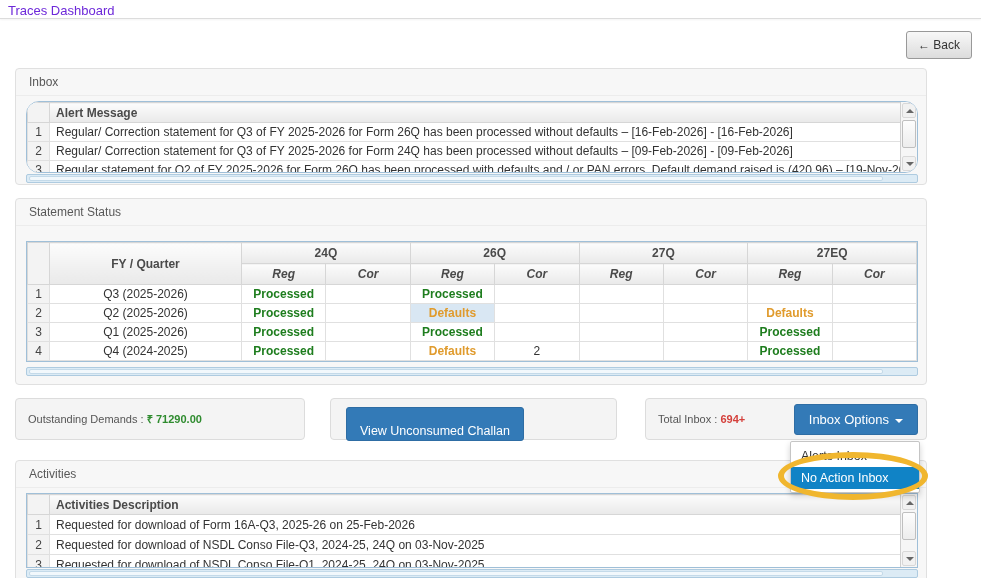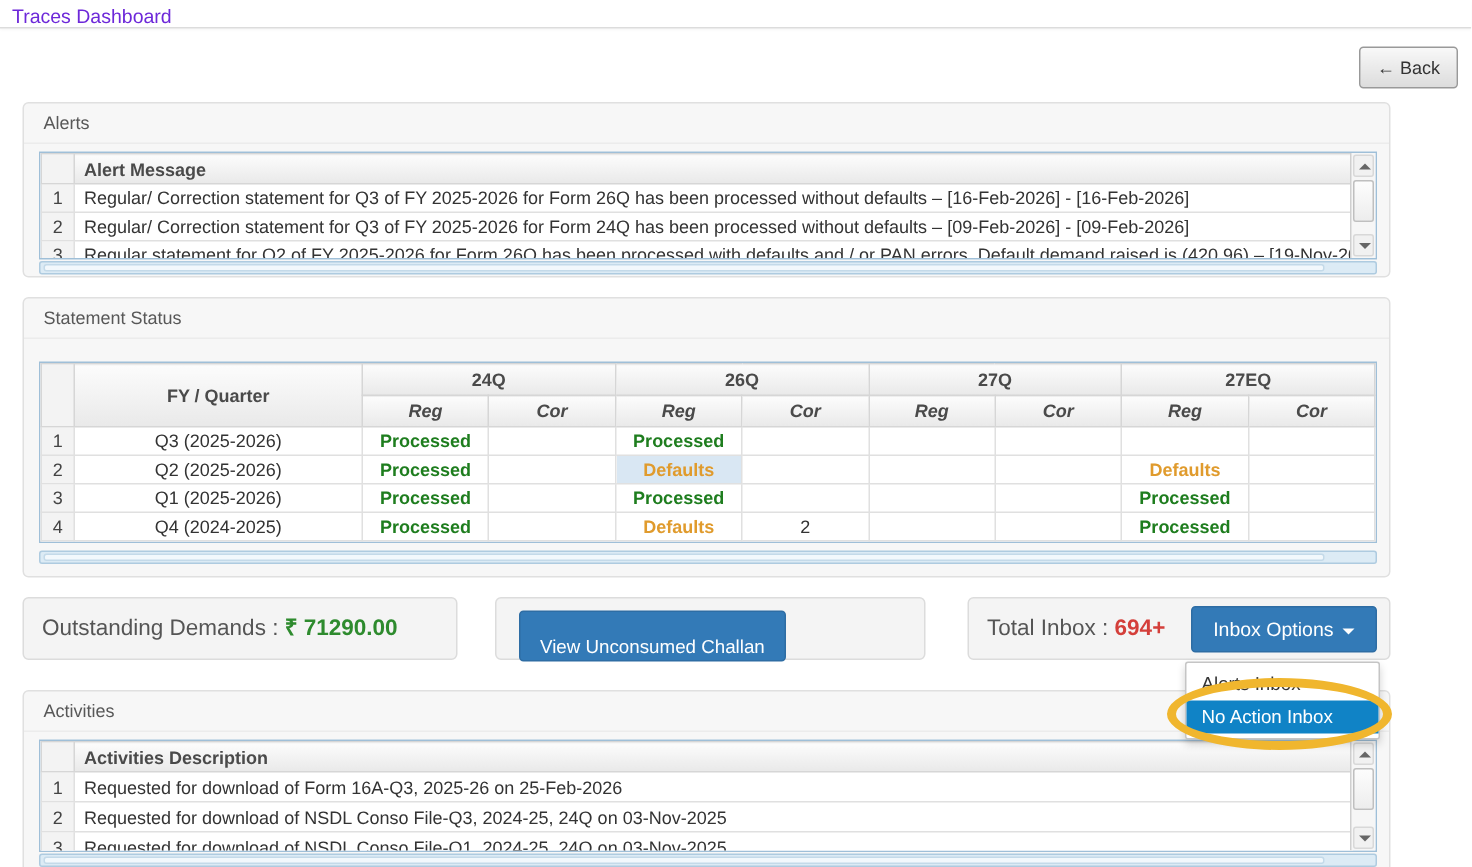--- a/index.html
+++ b/index.html
@@ -19,21 +19,21 @@
   .panel { position:absolute; left:15px; width:912px; background:#f7f7f7;
     border:1px solid #e0e0e0; border-radius:4px; }
   .panel-title { height:27px; line-height:27px; padding-left:13px; color:#585858;
     font-size:12px; border-bottom:1px solid #ececec; }
   .panel-alerts { top:68px; height:117px; }
   .panel-statement { top:198px; height:187px; }
   .panel-activities { top:460px; height:130px; }
   
   .grid-wrap { position:absolute; overflow:hidden; background:#fff;
     border:1px solid #9fbfd8; }
-  .alerts-grid { left:10px; top:32px; width:892px; height:72px; }
+  .alerts-grid { left:10px; top:32px; width:892px; height:72px;border-radius:13px; }
   .act-grid { left:10px; top:32px; width:892px; height:75px; }
   table { border-collapse:collapse; table-layout:fixed; background:#fff; }
   .list-table { width:875px; }
   td, th { border:1px solid #e0e0e0; font-size:12px; overflow:hidden; white-space:nowrap; }
   th { background:linear-gradient(#fcfcfc,#e9e9e9); color:#4a4a4a; font-weight:bold;
     height:20px; padding:0 6px; text-align:left; border-color:#d6d6d6; }
   .list-table td { height:19px; padding:0 6px; color:#333; }
   .act-grid td { height:20px; }
   td.numcell, th.numcol { width:22px; text-align:center; background:#f3f3f3; padding:0; color:#444; }
   
@@ -66,21 +66,21 @@
     background:#f2f8fc; border:1px solid #c4dae9; border-radius:2px; }
   .alerts-hscroll { left:10px; top:105px; width:892px; }
   .st-hscroll { left:10px; top:168px; width:892px; }
   .act-hscroll { left:10px; top:108px; width:892px; }
   
   .info-box { position:absolute; top:398px; height:42px; background:#f4f4f4;
     border:1px solid #dcdcdc; border-radius:4px; }
   .box-outstanding { left:15px; width:290px; }
   .box-challan { left:330px; width:287px; }
   .box-inbox { left:645px; width:282px; }
-  .box-label { position:absolute; left:12px; top:0; line-height:40px; color:#555; font-size:15px; }
+  .box-label { position:absolute; left:12px; top:0; line-height:40px; color:#555; font-size:11px; }
   .amount-green { color:#2e8b2e; font-weight:bold; }
   .count-red { color:var(--alert-red,#d43f3a); font-weight:bold; }
   .btn-blue { background:var(--accent-blue,#337ab7); color:#fff; border:1px solid #2e6da4;
     border-radius:3px; font-size:12.5px; cursor:pointer; font-family:"Liberation Sans",sans-serif; }
   .challan-btn { position:absolute; left:15px; top:8px; height:27px; padding:16px 13px; }
   .inbox-btn { position:absolute; right:8px; top:5px; height:31px; padding:0 14px; font-size:13px; }
   .caret { display:inline-block; margin-left:6px; vertical-align:middle;
     border-left:4px solid transparent; border-right:4px solid transparent; border-top:4px solid #fff; }
   
   .dropdown { position:absolute; left:790px; top:441px; width:130px; background:#fff;
@@ -99,21 +99,21 @@
 <div class="stage">
 
   <div class="topbar">
     <span class="title">Traces Dashboard</span>
   </div>
 
   <button class="back-btn"><span>←</span>
     <span>Back</span></button>
 
   <div class="panel panel-alerts">
-    <div class="panel-title">Alerts</div>
+    <div class="panel-title">Inbox</div>
     <div class="grid-wrap alerts-grid">
       <table class="list-table">
         <colgroup>
             <col style="width:22px">
             <col>
           </colgroup>
         <thead>
           <tr>
             <th class="numcol"></th>
             <th>Alert Message</th>

